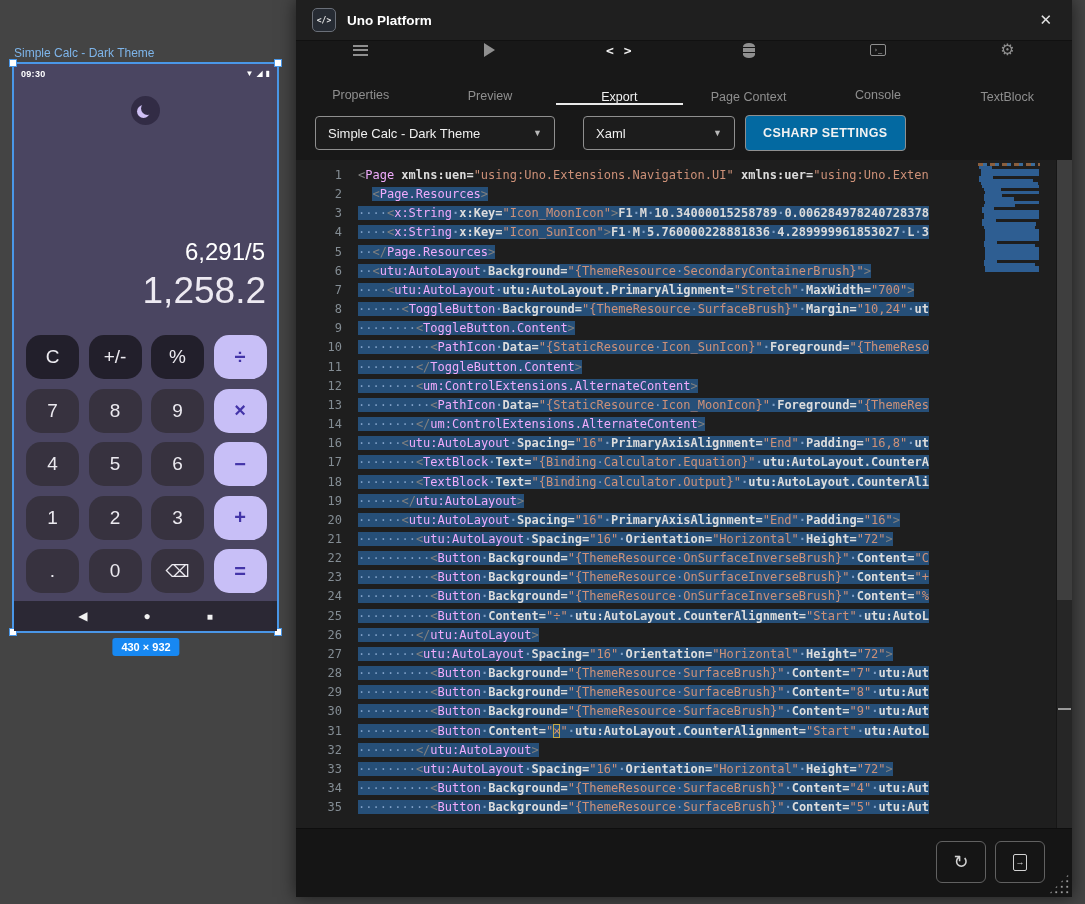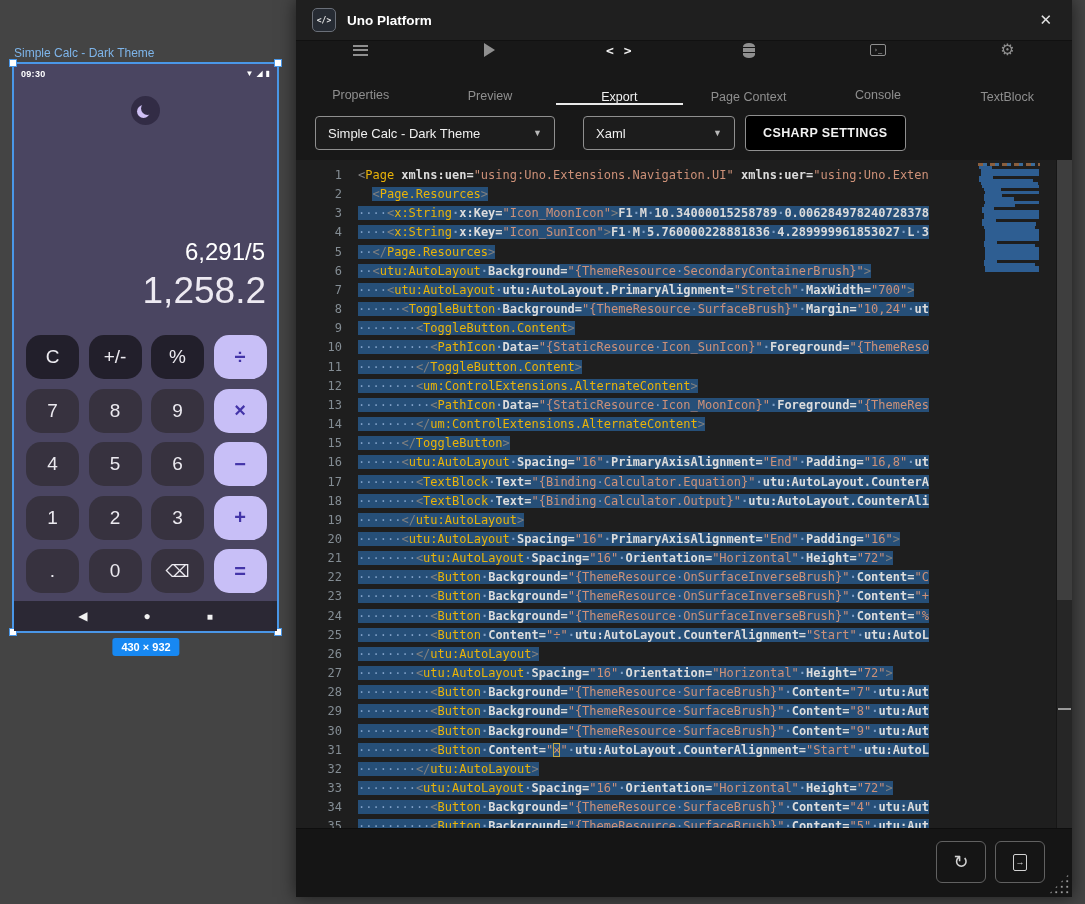--- a/index.html
+++ b/index.html
@@ -62,30 +62,30 @@
   .i-gear{font-size:16px;line-height:1;}
 
   .toolbar{height:56px;background:#181818;display:flex;align-items:center;padding:0 0 0 19px;}
   .select{height:34px;border:1px solid #8f8f8f;border-radius:4px;display:flex;align-items:center;
           padding:0 12px;color:#f0f0f0;font-size:13px;box-sizing:border-box;cursor:pointer;background:#1c1c1c;}
   .sel-component{width:240px;}
   .sel-format{width:152px;margin-left:28px;}
   .caret{margin-left:auto;color:#b8b8b8;font-size:9px;}
   .btn-outline{height:36px;margin-left:10px;border:1px solid #8f8f8f;border-radius:4px;padding:0 17px;
                display:flex;align-items:center;color:#f2f2f2;font-weight:bold;font-size:12.5px;
-               letter-spacing:.4px;box-sizing:border-box;cursor:pointer;background:#000000;white-space:nowrap;}
+               letter-spacing:.4px;box-sizing:border-box;cursor:pointer;background:#0369a1;white-space:nowrap;}
 
   
   .editor{position:absolute;top:160px;left:0;width:776px;height:668px;background:#1e1e1e;overflow:hidden;}
   .lines{position:absolute;top:6px;left:0;right:16px;}
   .line{display:flex;height:19.17px;font-family:"DejaVu Sans Mono",monospace;font-size:12px;
         line-height:19.17px;white-space:pre;color:#d4d4d4;}
   .ln{width:46px;text-align:right;padding-right:16px;color:#848d94;flex:none;}
   .codetext{flex:1;overflow:hidden;}
-  .tk-p{color:#808080}.tk-t{color:#eab308}.tk-a{color:#dcdcdc;font-weight:bold}
+  .tk-p{color:#808080}.tk-t{color:#f0abfc}.tk-a{color:#dcdcdc;font-weight:bold}
   .tk-s{color:#ce9178}.tk-x{color:#dadada;font-weight:bold}.tk-n{color:#d4d4d4}
   .selbg{background:#264f78;}
   .dot{color:#7e9fc6;}
   .ubox{outline:1px solid #c5a946;outline-offset:-1px;}
   .minimap{position:absolute;top:3px;left:682px;width:74px;}
   .mm-row{height:3.14px;}
   .vscroll{position:absolute;top:0;right:0;width:16px;height:668px;background:#262626;border-left:1px solid #161616;box-sizing:border-box;cursor:pointer;}
   .vthumb{position:absolute;top:0;left:0;right:0;height:440px;background:#3e3e3e;}
   .vmark{position:absolute;top:548px;left:1px;right:1px;height:2px;background:#9a9a9a;}
 
@@ -218,21 +218,20 @@
         <div class="line"><span class="ln">5</span><span class="codetext"><span class="selbg"><span class="tk-n"><span class="dot">·</span><span class="dot">·</span></span><span class="tk-p">&lt;/</span><span class="tk-t">Page.Resources</span><span class="tk-p">&gt;</span></span></span></div>
         <div class="line"><span class="ln">6</span><span class="codetext"><span class="selbg"><span class="tk-n"><span class="dot">·</span><span class="dot">·</span></span><span class="tk-p">&lt;</span><span class="tk-t">utu:AutoLayout</span><span class="tk-a"><span class="dot">·</span>Background=</span><span class="tk-s">"{ThemeResource<span class="dot">·</span>SecondaryContainerBrush}"</span><span class="tk-p">&gt;</span></span></span></div>
         <div class="line"><span class="ln">7</span><span class="codetext"><span class="selbg"><span class="tk-n"><span class="dot">·</span><span class="dot">·</span><span class="dot">·</span><span class="dot">·</span></span><span class="tk-p">&lt;</span><span class="tk-t">utu:AutoLayout</span><span class="tk-a"><span class="dot">·</span>utu:AutoLayout.PrimaryAlignment=</span><span class="tk-s">"Stretch"</span><span class="tk-a"><span class="dot">·</span>MaxWidth=</span><span class="tk-s">"700"</span><span class="tk-p">&gt;</span></span></span></div>
         <div class="line"><span class="ln">8</span><span class="codetext"><span class="selbg"><span class="tk-n"><span class="dot">·</span><span class="dot">·</span><span class="dot">·</span><span class="dot">·</span><span class="dot">·</span><span class="dot">·</span></span><span class="tk-p">&lt;</span><span class="tk-t">ToggleButton</span><span class="tk-a"><span class="dot">·</span>Background=</span><span class="tk-s">"{ThemeResource<span class="dot">·</span>SurfaceBrush}"</span><span class="tk-a"><span class="dot">·</span>Margin=</span><span class="tk-s">"10,24"</span><span class="tk-a"><span class="dot">·</span>ut</span></span></span></div>
         <div class="line"><span class="ln">9</span><span class="codetext"><span class="selbg"><span class="tk-n"><span class="dot">·</span><span class="dot">·</span><span class="dot">·</span><span class="dot">·</span><span class="dot">·</span><span class="dot">·</span><span class="dot">·</span><span class="dot">·</span></span><span class="tk-p">&lt;</span><span class="tk-t">ToggleButton.Content</span><span class="tk-p">&gt;</span></span></span></div>
         <div class="line"><span class="ln">10</span><span class="codetext"><span class="selbg"><span class="tk-n"><span class="dot">·</span><span class="dot">·</span><span class="dot">·</span><span class="dot">·</span><span class="dot">·</span><span class="dot">·</span><span class="dot">·</span><span class="dot">·</span><span class="dot">·</span><span class="dot">·</span></span><span class="tk-p">&lt;</span><span class="tk-t">PathIcon</span><span class="tk-a"><span class="dot">·</span>Data=</span><span class="tk-s">"{StaticResource<span class="dot">·</span>Icon_SunIcon}"</span><span class="tk-a"><span class="dot">·</span>Foreground=</span><span class="tk-s">"{ThemeReso</span></span></span></div>
         <div class="line"><span class="ln">11</span><span class="codetext"><span class="selbg"><span class="tk-n"><span class="dot">·</span><span class="dot">·</span><span class="dot">·</span><span class="dot">·</span><span class="dot">·</span><span class="dot">·</span><span class="dot">·</span><span class="dot">·</span></span><span class="tk-p">&lt;/</span><span class="tk-t">ToggleButton.Content</span><span class="tk-p">&gt;</span></span></span></div>
         <div class="line"><span class="ln">12</span><span class="codetext"><span class="selbg"><span class="tk-n"><span class="dot">·</span><span class="dot">·</span><span class="dot">·</span><span class="dot">·</span><span class="dot">·</span><span class="dot">·</span><span class="dot">·</span><span class="dot">·</span></span><span class="tk-p">&lt;</span><span class="tk-t">um:ControlExtensions.AlternateContent</span><span class="tk-p">&gt;</span></span></span></div>
         <div class="line"><span class="ln">13</span><span class="codetext"><span class="selbg"><span class="tk-n"><span class="dot">·</span><span class="dot">·</span><span class="dot">·</span><span class="dot">·</span><span class="dot">·</span><span class="dot">·</span><span class="dot">·</span><span class="dot">·</span><span class="dot">·</span><span class="dot">·</span></span><span class="tk-p">&lt;</span><span class="tk-t">PathIcon</span><span class="tk-a"><span class="dot">·</span>Data=</span><span class="tk-s">"{StaticResource<span class="dot">·</span>Icon_MoonIcon}"</span><span class="tk-a"><span class="dot">·</span>Foreground=</span><span class="tk-s">"{ThemeRes</span></span></span></div>
         <div class="line"><span class="ln">14</span><span class="codetext"><span class="selbg"><span class="tk-n"><span class="dot">·</span><span class="dot">·</span><span class="dot">·</span><span class="dot">·</span><span class="dot">·</span><span class="dot">·</span><span class="dot">·</span><span class="dot">·</span></span><span class="tk-p">&lt;/</span><span class="tk-t">um:ControlExtensions.AlternateContent</span><span class="tk-p">&gt;</span></span></span></div>
-        <div class="line"><span class="ln">15</span><span class="codetext"><span class="selbg"><span class="tk-n"><span class="dot">·</span><span class="dot">·</span><span class="dot">·</span><span class="dot">·</span><span class="dot">·</span><span class="dot">·</span></span><span class="tk-p">&lt;/</span><span class="tk-t">ToggleButton</span><span class="tk-p">&gt;</span></span></span></div>
         <div class="line"><span class="ln">16</span><span class="codetext"><span class="selbg"><span class="tk-n"><span class="dot">·</span><span class="dot">·</span><span class="dot">·</span><span class="dot">·</span><span class="dot">·</span><span class="dot">·</span></span><span class="tk-p">&lt;</span><span class="tk-t">utu:AutoLayout</span><span class="tk-a"><span class="dot">·</span>Spacing=</span><span class="tk-s">"16"</span><span class="tk-a"><span class="dot">·</span>PrimaryAxisAlignment=</span><span class="tk-s">"End"</span><span class="tk-a"><span class="dot">·</span>Padding=</span><span class="tk-s">"16,8"</span><span class="tk-a"><span class="dot">·</span>ut</span></span></span></div>
         <div class="line"><span class="ln">17</span><span class="codetext"><span class="selbg"><span class="tk-n"><span class="dot">·</span><span class="dot">·</span><span class="dot">·</span><span class="dot">·</span><span class="dot">·</span><span class="dot">·</span><span class="dot">·</span><span class="dot">·</span></span><span class="tk-p">&lt;</span><span class="tk-t">TextBlock</span><span class="tk-a"><span class="dot">·</span>Text=</span><span class="tk-s">"{Binding<span class="dot">·</span>Calculator.Equation}"</span><span class="tk-a"><span class="dot">·</span>utu:AutoLayout.CounterA</span></span></span></div>
         <div class="line"><span class="ln">18</span><span class="codetext"><span class="selbg"><span class="tk-n"><span class="dot">·</span><span class="dot">·</span><span class="dot">·</span><span class="dot">·</span><span class="dot">·</span><span class="dot">·</span><span class="dot">·</span><span class="dot">·</span></span><span class="tk-p">&lt;</span><span class="tk-t">TextBlock</span><span class="tk-a"><span class="dot">·</span>Text=</span><span class="tk-s">"{Binding<span class="dot">·</span>Calculator.Output}"</span><span class="tk-a"><span class="dot">·</span>utu:AutoLayout.CounterAli</span></span></span></div>
         <div class="line"><span class="ln">19</span><span class="codetext"><span class="selbg"><span class="tk-n"><span class="dot">·</span><span class="dot">·</span><span class="dot">·</span><span class="dot">·</span><span class="dot">·</span><span class="dot">·</span></span><span class="tk-p">&lt;/</span><span class="tk-t">utu:AutoLayout</span><span class="tk-p">&gt;</span></span></span></div>
         <div class="line"><span class="ln">20</span><span class="codetext"><span class="selbg"><span class="tk-n"><span class="dot">·</span><span class="dot">·</span><span class="dot">·</span><span class="dot">·</span><span class="dot">·</span><span class="dot">·</span></span><span class="tk-p">&lt;</span><span class="tk-t">utu:AutoLayout</span><span class="tk-a"><span class="dot">·</span>Spacing=</span><span class="tk-s">"16"</span><span class="tk-a"><span class="dot">·</span>PrimaryAxisAlignment=</span><span class="tk-s">"End"</span><span class="tk-a"><span class="dot">·</span>Padding=</span><span class="tk-s">"16"</span><span class="tk-p">&gt;</span></span></span></div>
         <div class="line"><span class="ln">21</span><span class="codetext"><span class="selbg"><span class="tk-n"><span class="dot">·</span><span class="dot">·</span><span class="dot">·</span><span class="dot">·</span><span class="dot">·</span><span class="dot">·</span><span class="dot">·</span><span class="dot">·</span></span><span class="tk-p">&lt;</span><span class="tk-t">utu:AutoLayout</span><span class="tk-a"><span class="dot">·</span>Spacing=</span><span class="tk-s">"16"</span><span class="tk-a"><span class="dot">·</span>Orientation=</span><span class="tk-s">"Horizontal"</span><span class="tk-a"><span class="dot">·</span>Height=</span><span class="tk-s">"72"</span><span class="tk-p">&gt;</span></span></span></div>
         <div class="line"><span class="ln">22</span><span class="codetext"><span class="selbg"><span class="tk-n"><span class="dot">·</span><span class="dot">·</span><span class="dot">·</span><span class="dot">·</span><span class="dot">·</span><span class="dot">·</span><span class="dot">·</span><span class="dot">·</span><span class="dot">·</span><span class="dot">·</span></span><span class="tk-p">&lt;</span><span class="tk-t">Button</span><span class="tk-a"><span class="dot">·</span>Background=</span><span class="tk-s">"{ThemeResource<span class="dot">·</span>OnSurfaceInverseBrush}"</span><span class="tk-a"><span class="dot">·</span>Content=</span><span class="tk-s">"C</span></span></span></div>
         <div class="line"><span class="ln">23</span><span class="codetext"><span class="selbg"><span class="tk-n"><span class="dot">·</span><span class="dot">·</span><span class="dot">·</span><span class="dot">·</span><span class="dot">·</span><span class="dot">·</span><span class="dot">·</span><span class="dot">·</span><span class="dot">·</span><span class="dot">·</span></span><span class="tk-p">&lt;</span><span class="tk-t">Button</span><span class="tk-a"><span class="dot">·</span>Background=</span><span class="tk-s">"{ThemeResource<span class="dot">·</span>OnSurfaceInverseBrush}"</span><span class="tk-a"><span class="dot">·</span>Content=</span><span class="tk-s">"+</span></span></span></div>
         <div class="line"><span class="ln">24</span><span class="codetext"><span class="selbg"><span class="tk-n"><span class="dot">·</span><span class="dot">·</span><span class="dot">·</span><span class="dot">·</span><span class="dot">·</span><span class="dot">·</span><span class="dot">·</span><span class="dot">·</span><span class="dot">·</span><span class="dot">·</span></span><span class="tk-p">&lt;</span><span class="tk-t">Button</span><span class="tk-a"><span class="dot">·</span>Background=</span><span class="tk-s">"{ThemeResource<span class="dot">·</span>OnSurfaceInverseBrush}"</span><span class="tk-a"><span class="dot">·</span>Content=</span><span class="tk-s">"%</span></span></span></div>
         <div class="line"><span class="ln">25</span><span class="codetext"><span class="selbg"><span class="tk-n"><span class="dot">·</span><span class="dot">·</span><span class="dot">·</span><span class="dot">·</span><span class="dot">·</span><span class="dot">·</span><span class="dot">·</span><span class="dot">·</span><span class="dot">·</span><span class="dot">·</span></span><span class="tk-p">&lt;</span><span class="tk-t">Button</span><span class="tk-a"><span class="dot">·</span>Content=</span><span class="tk-s">"÷"</span><span class="tk-a"><span class="dot">·</span>utu:AutoLayout.CounterAlignment=</span><span class="tk-s">"Start"</span><span class="tk-a"><span class="dot">·</span>utu:AutoL</span></span></span></div>

